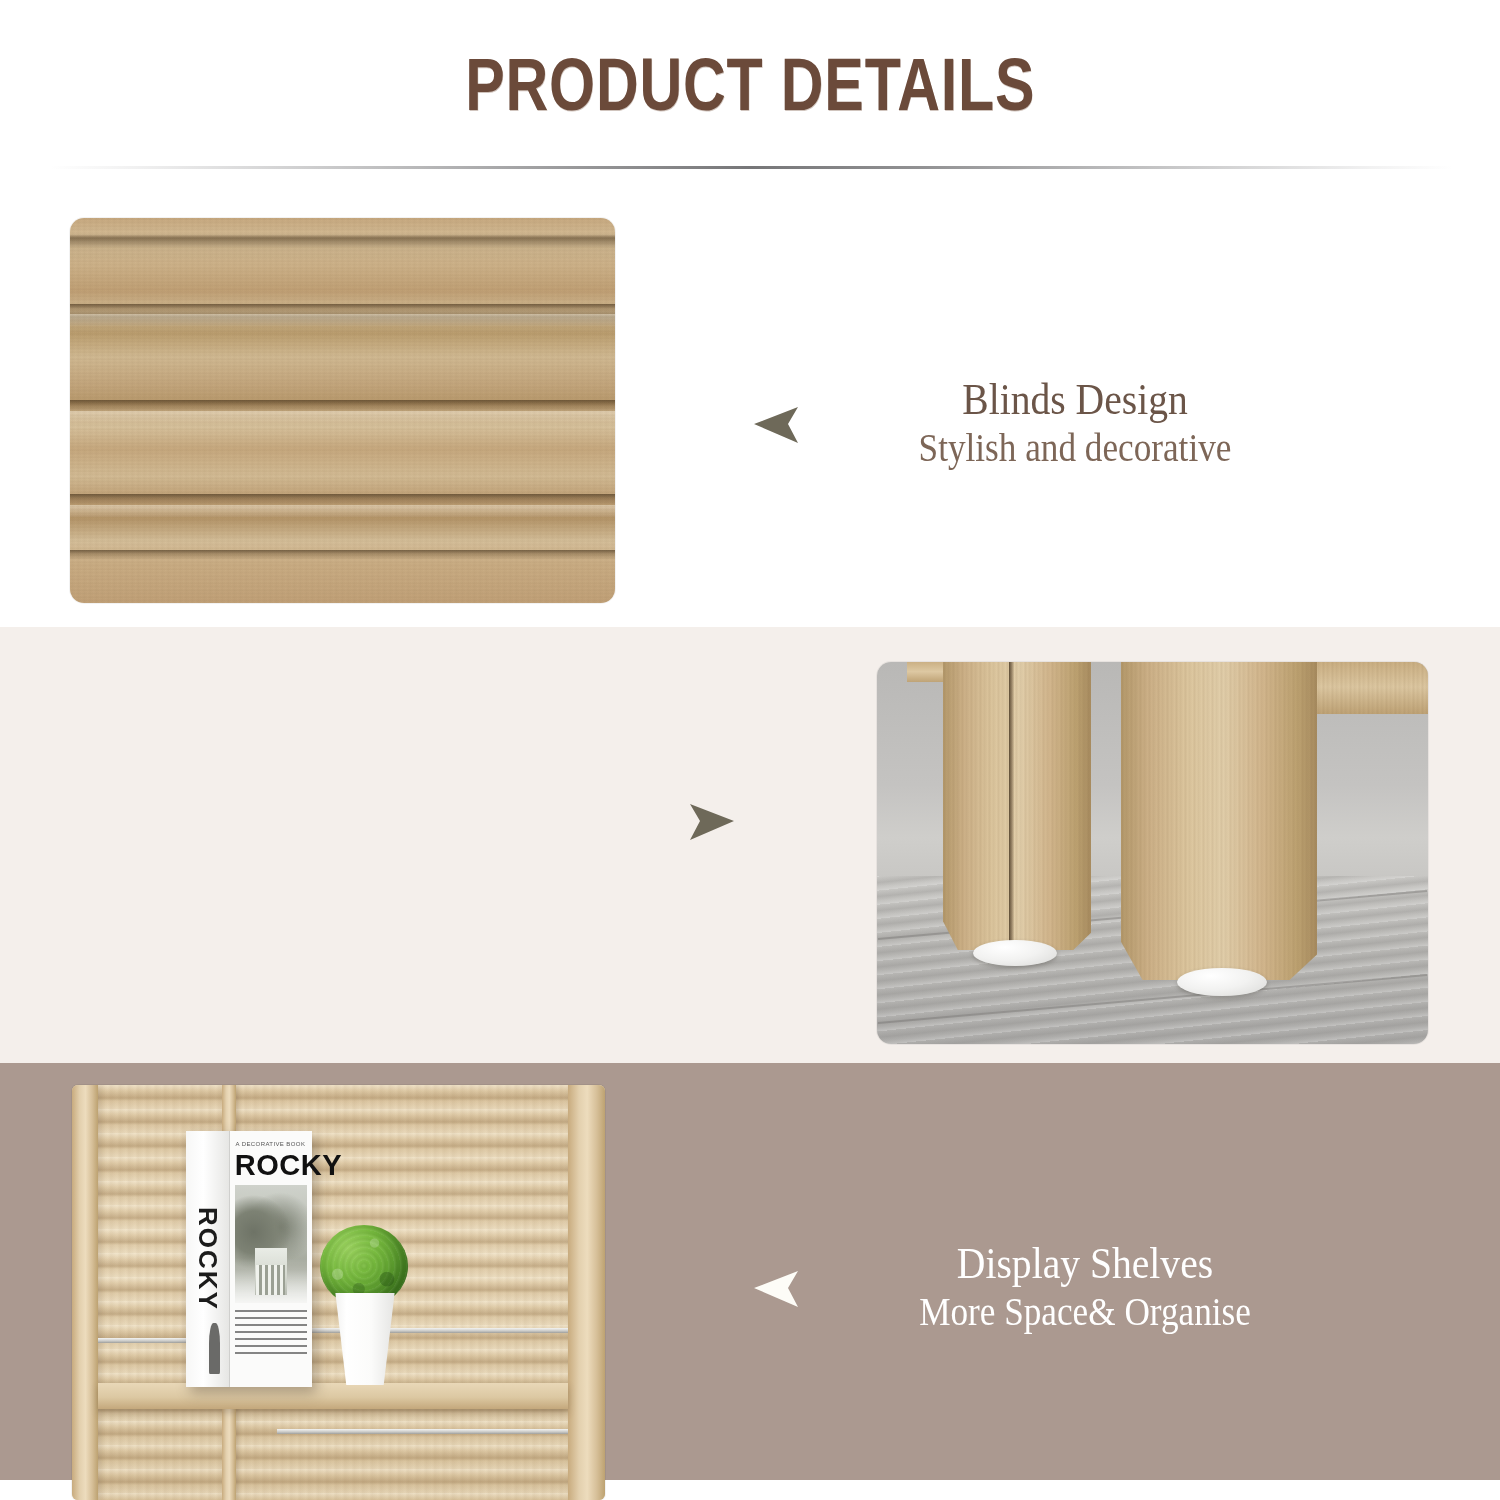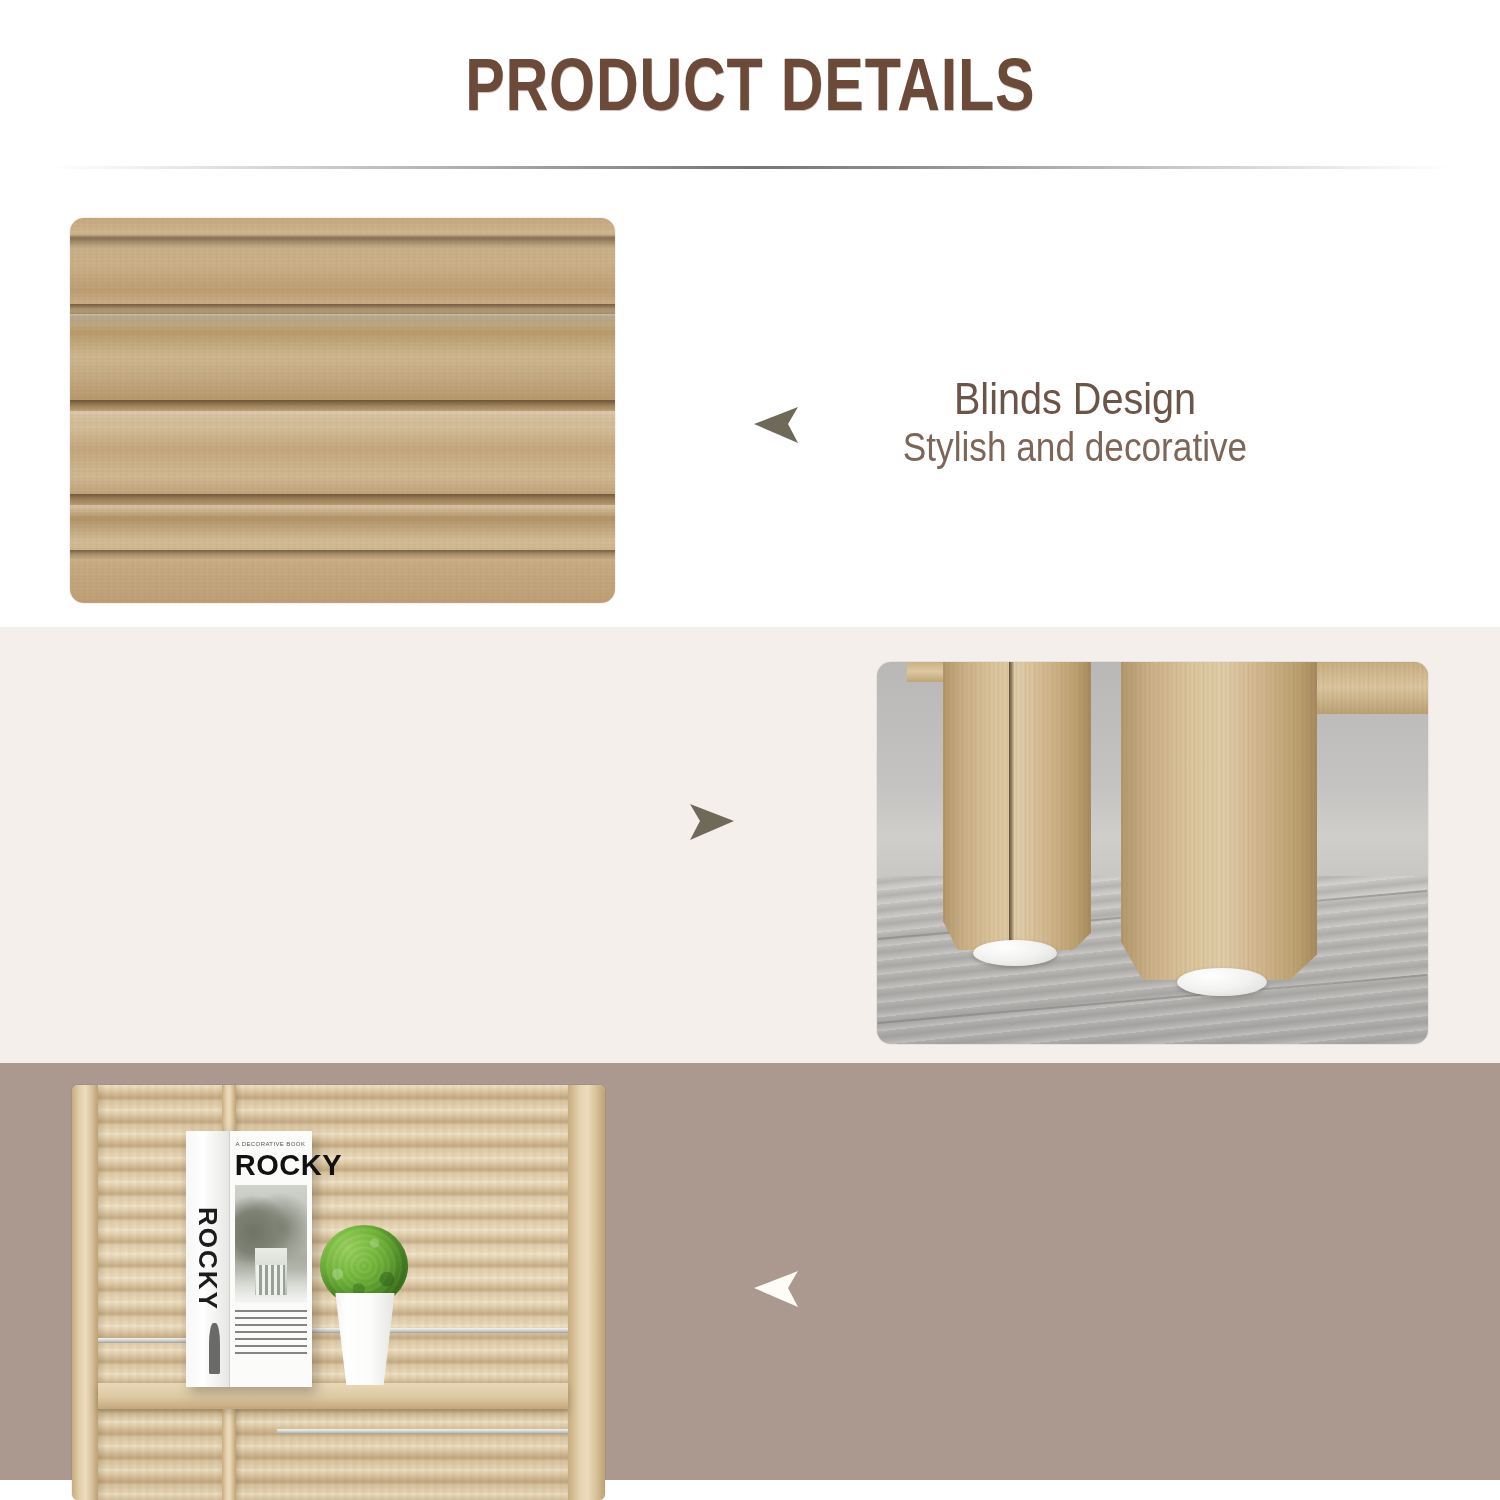--- a/index.html
+++ b/index.html
@@ -263,21 +263,21 @@
     background:
       radial-gradient(circle at 20% 60%, rgba(255,255,255,0.22) 0 6%, rgba(0,0,0,0) 7%),
       radial-gradient(circle at 62% 22%, rgba(255,255,255,0.20) 0 5%, rgba(0,0,0,0) 6%),
       radial-gradient(circle at 76% 66%, rgba(20,60,10,0.30) 0 8%, rgba(0,0,0,0) 9%),
       radial-gradient(circle at 44% 78%, rgba(20,60,10,0.25) 0 7%, rgba(0,0,0,0) 8%),
       repeating-radial-gradient(circle at 50% 50%,
         rgba(255,255,255,0.06) 0px, rgba(0,0,0,0.05) 3px, rgba(255,255,255,0.00) 6px);
   }
 
   
-  .callout { position:absolute; }
+  .callout { position:absolute;font-family:Liberation Serif, serif; }
   .callout .headline {
     font-size:45px;
     color:#6b5548;
     transform:scaleX(0.88);
     white-space:nowrap;
     line-height:1.12;
   }
   .callout .subline {
     font-size:40px;
     color:#7d6657;
@@ -405,14 +405,18 @@
     </div>
     <div class="pot" style="left:254px; top:208px; width:78px; height:92px;"></div>
   </div>
 
   <div class="arrow" style="left:752px; top:1268px;">
     <svg width="52" height="42" viewBox="0 0 52 42">
       <path d="M2 20 L46 3 L36 20 L46 39 Z" fill="#fdfcf7"></path>
     </svg>
   </div>
 
+  <div class="callout" id="callout-shelves">
+    <div class="headline">Display Shelves</div>
+    <div class="subline">More Space&amp; Organise</div>
+  </div>
 
 </div>
 
 </body></html>

